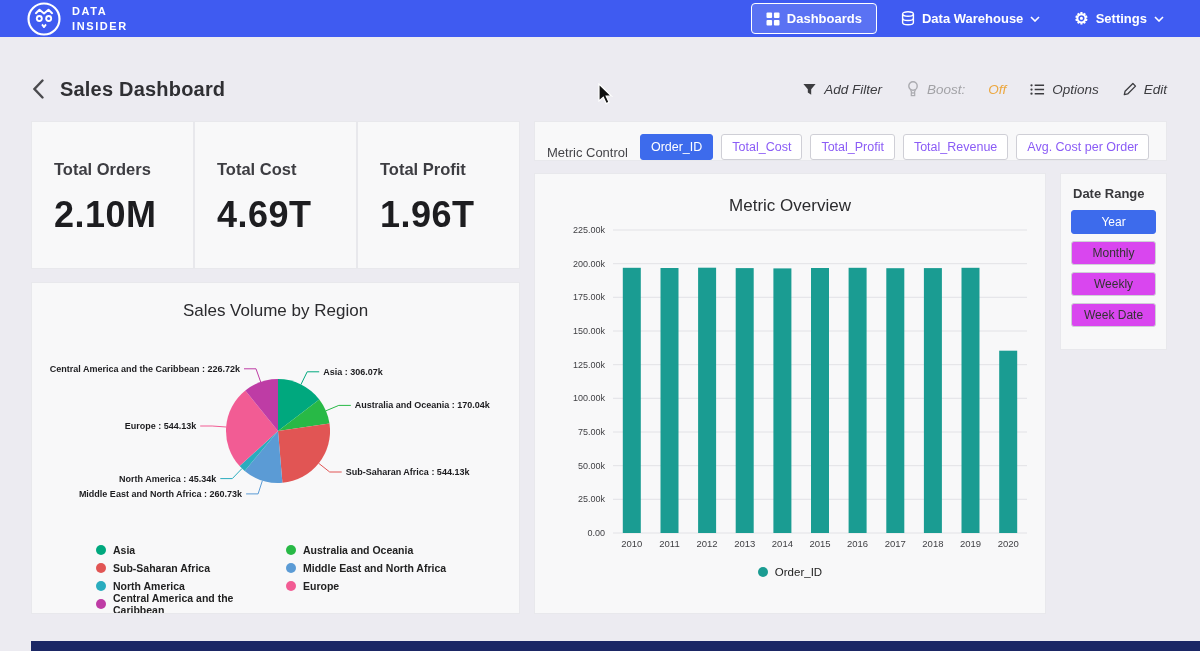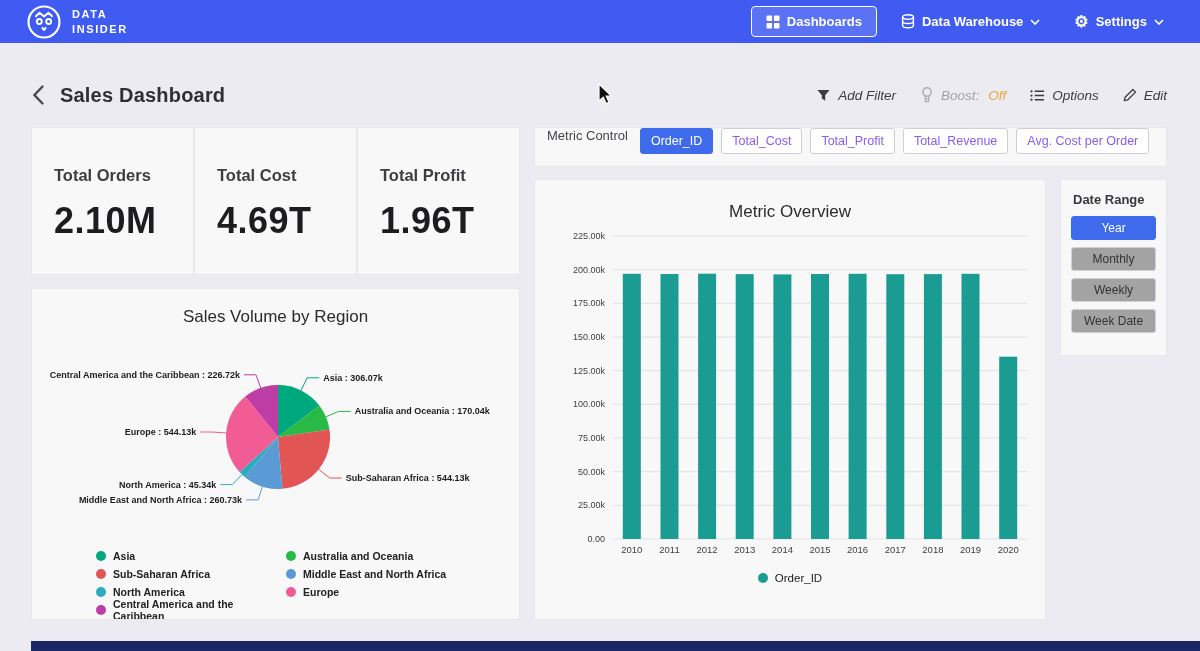--- a/index.html
+++ b/index.html
@@ -5,21 +5,21 @@
   * { margin:0; padding:0; box-sizing:border-box; }
   html,body { width:1200px; height:651px; }
   body {
     font-family:"Liberation Sans", sans-serif;
     background:#ECEBF1;
     position:relative;
     overflow:hidden;
   }
   
   .topbar {
-    height:43px; background:var(--navbar,#3F5BF1);
+    height:37px; background:var(--navbar,#3F5BF1);
     display:flex; align-items:center; justify-content:space-between;
     padding:0 26px;
   }
   .brand { display:flex; align-items:center; gap:10px; cursor:pointer; }
   .brand svg { width:36px; height:36px; }
   .brand-text { display:flex; flex-direction:column; color:#fff; font-size:11px;
     font-weight:bold; letter-spacing:1.6px; line-height:1.35; }
   .nav-items { display:flex; align-items:center; gap:14px; }
   .nav-btn {
     display:flex; align-items:center; gap:7px; background:transparent; border:none;
@@ -38,21 +38,21 @@
   }
   .ph-left { display:flex; align-items:center; gap:14px; }
   .back-btn { background:none; border:none; cursor:pointer; display:flex; align-items:center; padding:2px; }
   .page-title { font-size:20px; font-weight:600; color:#2f2f33; letter-spacing:.2px; }
   .ph-actions { display:flex; align-items:center; gap:24px; }
   .action-btn {
     display:flex; align-items:center; gap:7px; background:none; border:none;
     font-family:inherit; font-size:13.5px; color:#3c3c40; cursor:pointer;font-style:italic;
   }
   .boost-label { color:#a2a2a6; }
-  .boost-state { color:#ECA73F; margin-left:2px; }
+  .boost-state { color:#ECA73F; margin-left:16px; }
   
   .main { display:flex; gap:14px; padding:0 33px 0 31px; }
   .left-col { width:489px; flex:none; }
   .right-col { flex:1; }
   .card { background:#F8F8F9; border:1px solid #E8E8EC; }
   
   .kpi-row { display:flex; margin-bottom:13px; }
   .kpi-card { flex:1; height:148px; padding:24px 22px; }
   .kpi-title { font-size:16.5px; font-weight:600; color:#3d3d42; margin-top:14px; }
   .kpi-value { font-size:36px; font-weight:bold; color:#1d1d20; margin-top:15px; letter-spacing:.5px; }
@@ -60,40 +60,40 @@
   .pie-card { height:332px; padding:10px 16px; overflow:hidden; }
   .chart-title { text-align:center; font-size:17px; font-weight:500; color:#2b2b2e; margin:8px 0 2px; }
   .pie-legend {
     display:grid; grid-template-rows:repeat(4,18px); grid-auto-flow:column;
     grid-template-columns:190px auto; margin-left:48px; margin-top:2px;
   }
   .legend-item { display:flex; align-items:center; gap:7px; font-size:10.5px; font-weight:bold; color:#222; cursor:pointer; }
   .dot { width:10px; height:10px; border-radius:50%; flex:none; display:inline-block; }
   
   .metric-strip {
-    height:40px; display:flex; align-items:flex-start; gap:8px;
+    height:40px; display:flex; align-items:flex-end; gap:8px;
     padding:0 12px; margin-bottom:12px;
   }
   .metric-strip-label { font-size:13px; color:#45454a; margin-right:4px; }
   .pill {
     height:26px; padding:0 10px; font-size:12.5px; font-family:inherit;
     background:#fff; border:1px solid #CFCFD6; border-radius:3px; color:#8b5cf6;
     cursor:pointer;
   }
   .pill.active { background:var(--accent,#3D6BEC); border-color:var(--accent,#3D6BEC); color:#fff; }
   
   .right-lower { display:flex; gap:14px; }
   .bar-card { width:512px; height:441px; padding:14px; }
   .bar-legend { display:flex; justify-content:center; align-items:center; gap:7px;
     margin-top:12px; font-size:11.5px; color:#222; cursor:pointer; }
   .date-card { width:107px; height:177px; padding:10px; }
   .date-label { font-size:13px; font-weight:600; color:#38383c; margin:2px 0 9px 2px; }
   .date-btn {
     display:block; width:100%; height:24px; margin-bottom:7px; font-size:12px;
-    font-family:inherit; background:#a3a3a3; border:1px solid #CFD0D6; border-radius:3px;
+    font-family:inherit; background:#d946ef; border:1px solid #CFD0D6; border-radius:3px;
     color:#333; cursor:pointer;
   }
   .date-btn.active { background:var(--accent,#3D6BEC); border-color:var(--accent,#3D6BEC); color:#fff; }
   
   .gridline { stroke:#E2E2E6; stroke-width:1; }
   .tick-label { font-size:9px; fill:#3f3f43; }
   .x-label { font-size:9.5px; fill:#3f3f43; }
   .pie-label { font-size:9px; font-weight:bold; fill:#1c1c1f; }
   .pie-line { fill:none; stroke-width:1; }
   

